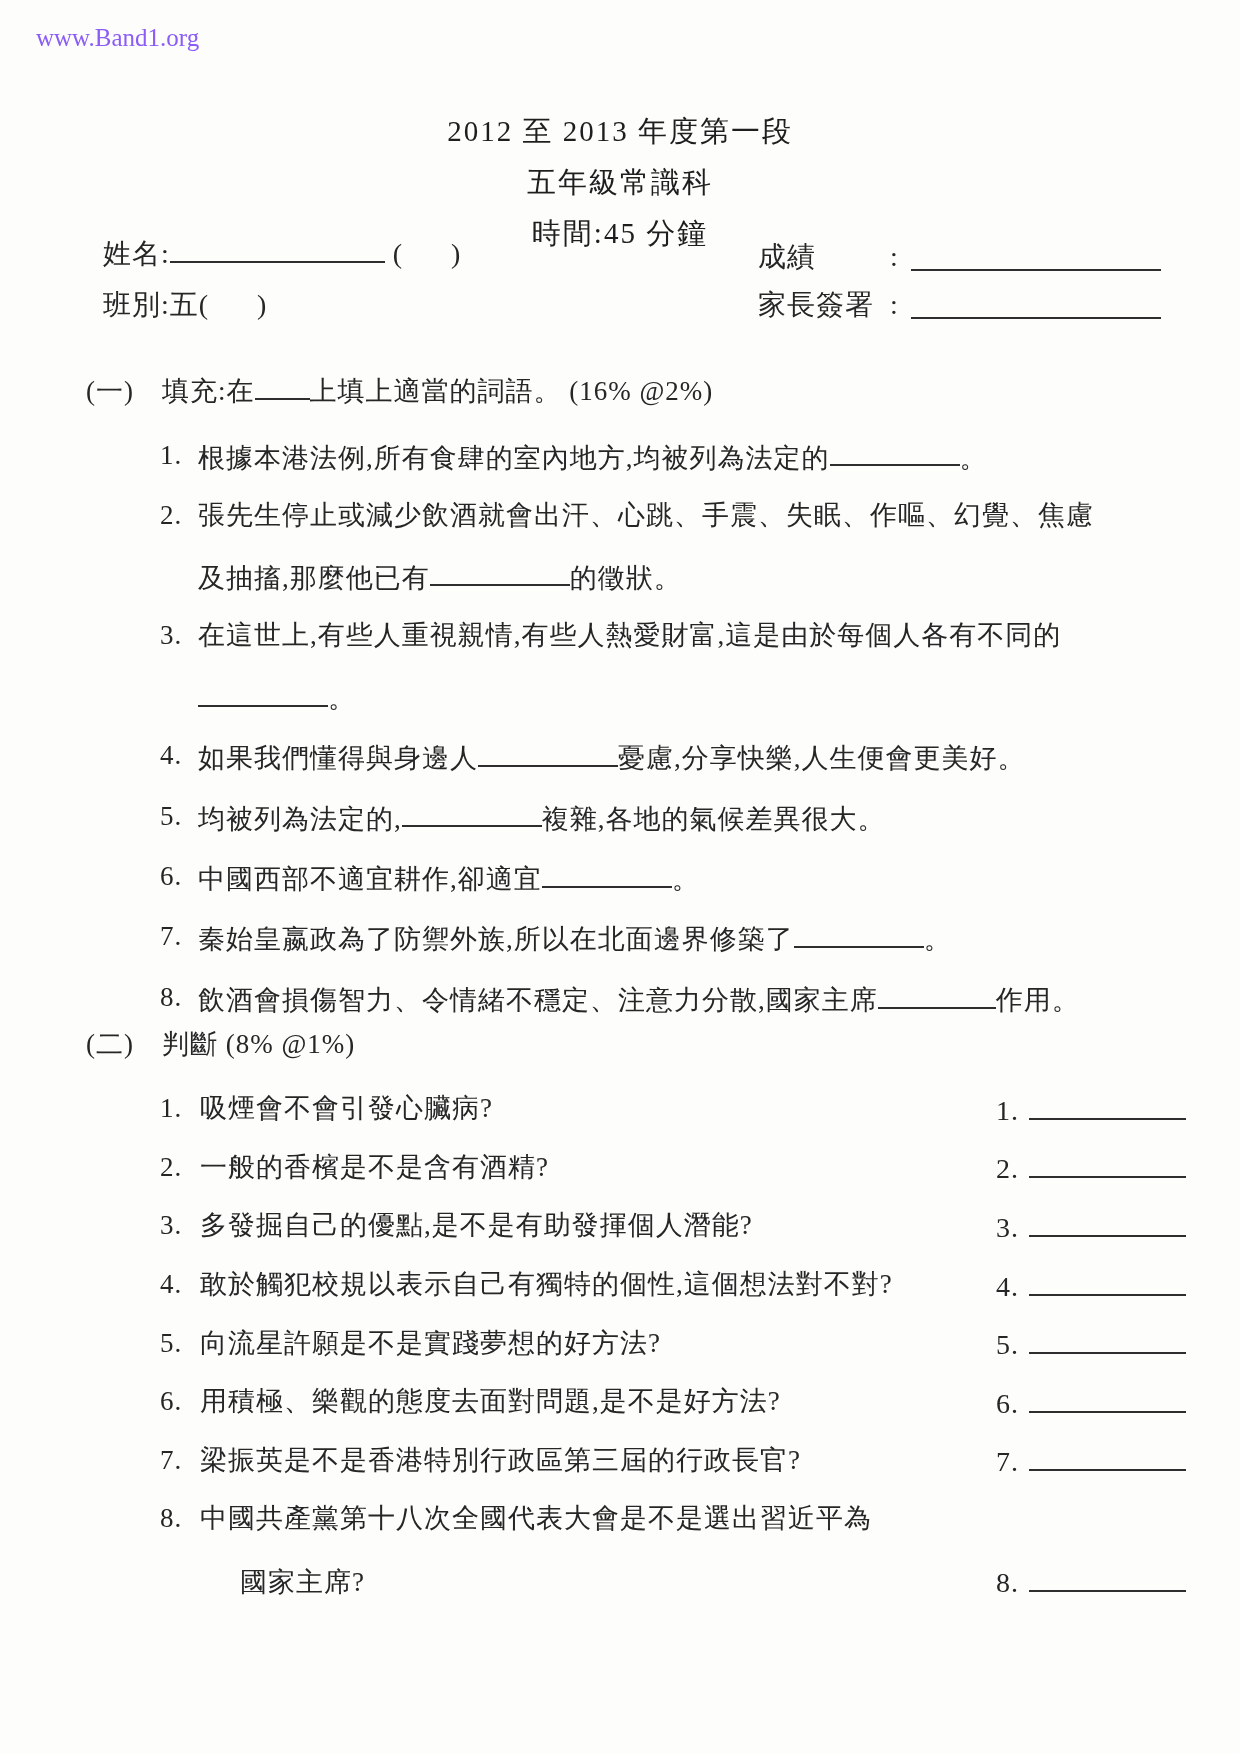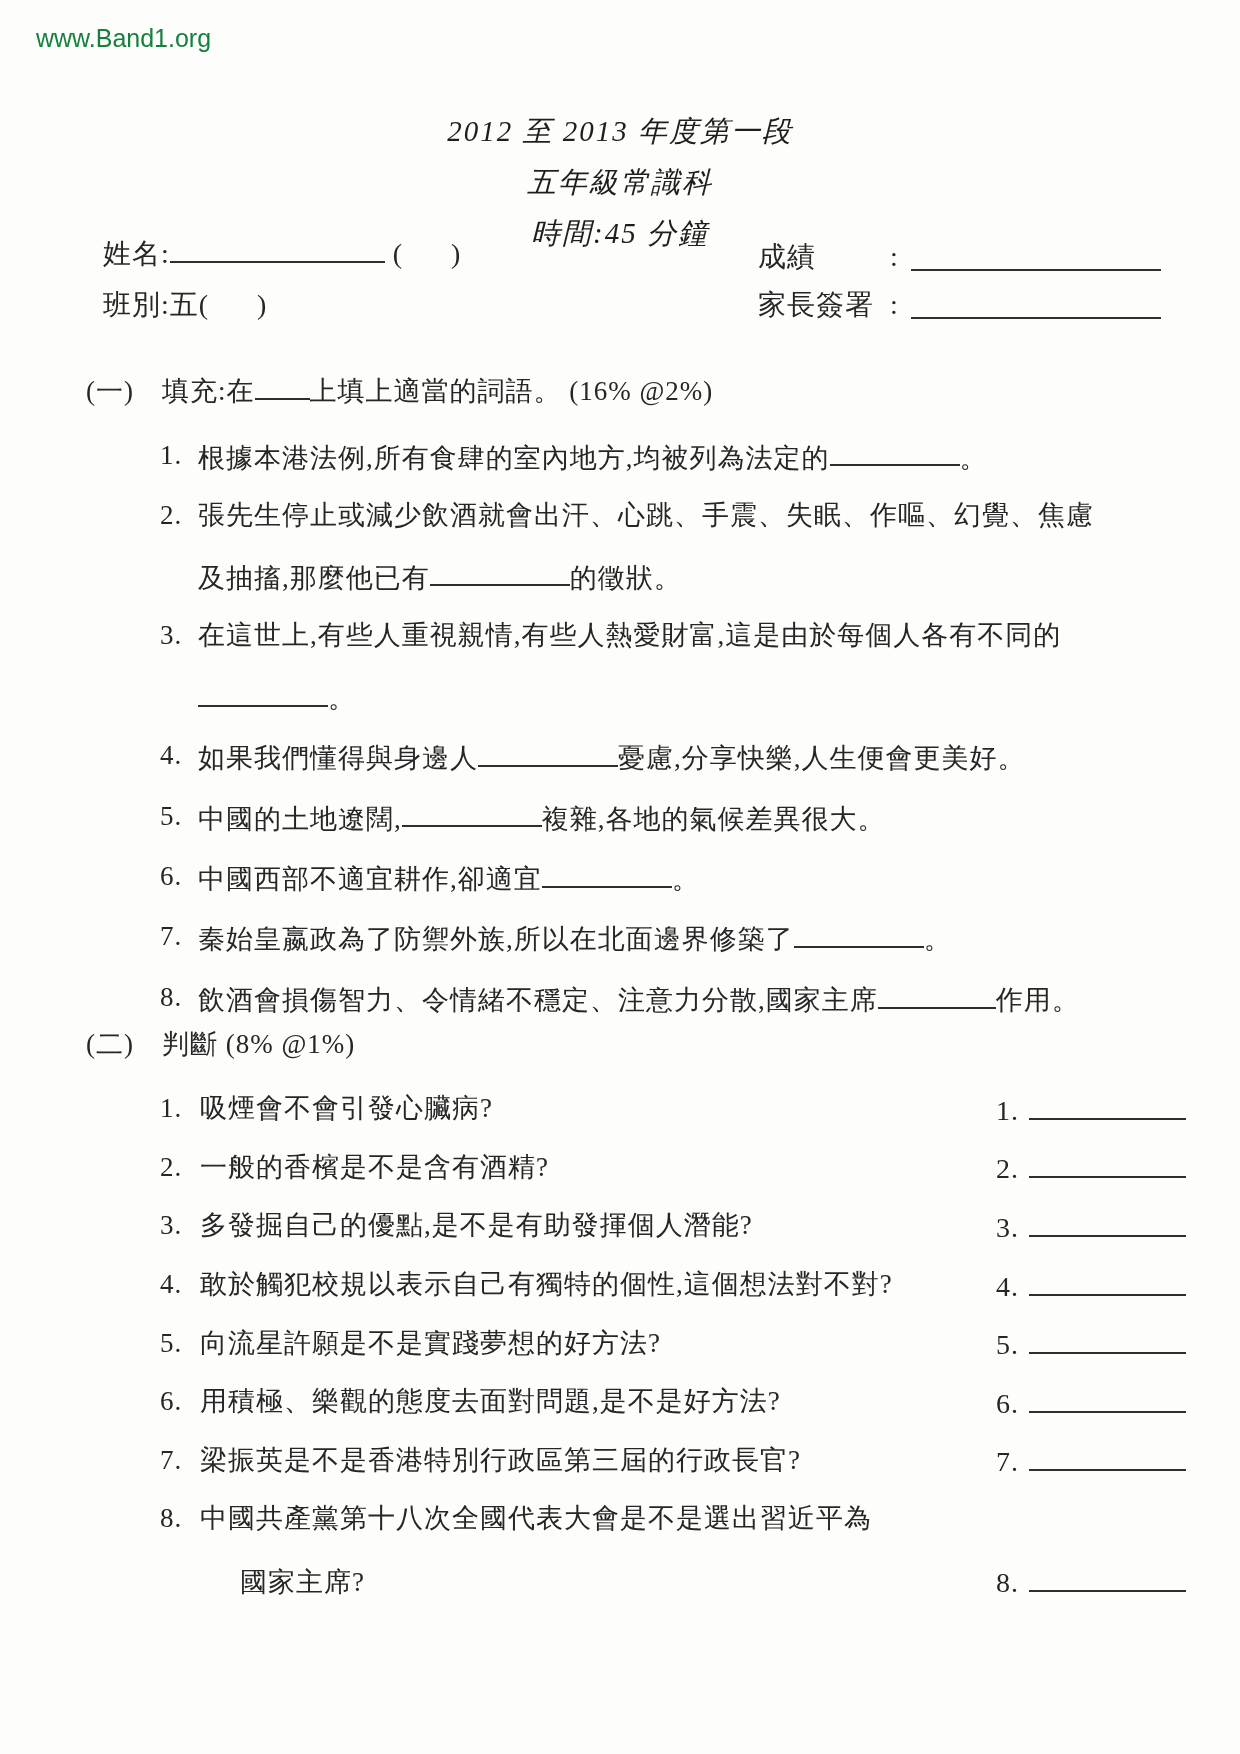--- a/index.html
+++ b/index.html
@@ -8,24 +8,24 @@
     width:1240px; height:1754px;
     margin:0 auto;
     background:#fdfdfb;
     color:#262626;
     font-family:"Liberation Serif","DejaVu Serif",serif;
     font-size:27px;
     overflow:hidden;
   }
   .watermark {
     position:absolute; top:24px; left:36px;
-    font-family:Liberation Sans, sans-serif;
-    font-size:25px; color:#15803d;
+    font-family:Liberation Serif, serif;
+    font-size:25px; color:#8b5cf6;
   }
-  .title-block { position:absolute; top:112px; left:0; width:100%; text-align:center;font-style:italic; }
+  .title-block { position:absolute; top:112px; left:0; width:100%; text-align:center; }
   .title-line { font-size:29px; letter-spacing:2px; margin-bottom:11px; color:#1e1e1e; }
 
   .blank {
     display:inline-block;
     border-bottom:2px solid #2e2e2e;
     height:0.95em;
     vertical-align:baseline;
   }
   .w55  { width:55px; }
   .w120 { width:118px; }
@@ -141,21 +141,21 @@
       <div class="q">
         <span class="q-num">4.</span>
         <span class="q-body">
           <span>如果我們懂得與身邊人</span><span class="blank w140"></span><span>憂慮,分享快樂,人生便會更美好。</span>
         </span>
       </div>
 
       <div class="q">
         <span class="q-num">5.</span>
         <span class="q-body">
-          <span>中國的土地遼闊,</span><span class="blank w140"></span><span>複雜,各地的氣候差異很大。</span>
+          <span>均被列為法定的,</span><span class="blank w140"></span><span>複雜,各地的氣候差異很大。</span>
         </span>
       </div>
 
       <div class="q">
         <span class="q-num">6.</span>
         <span class="q-body">
           <span>中國西部不適宜耕作,卻適宜</span><span class="blank w130"></span><span>。</span>
         </span>
       </div>
 

